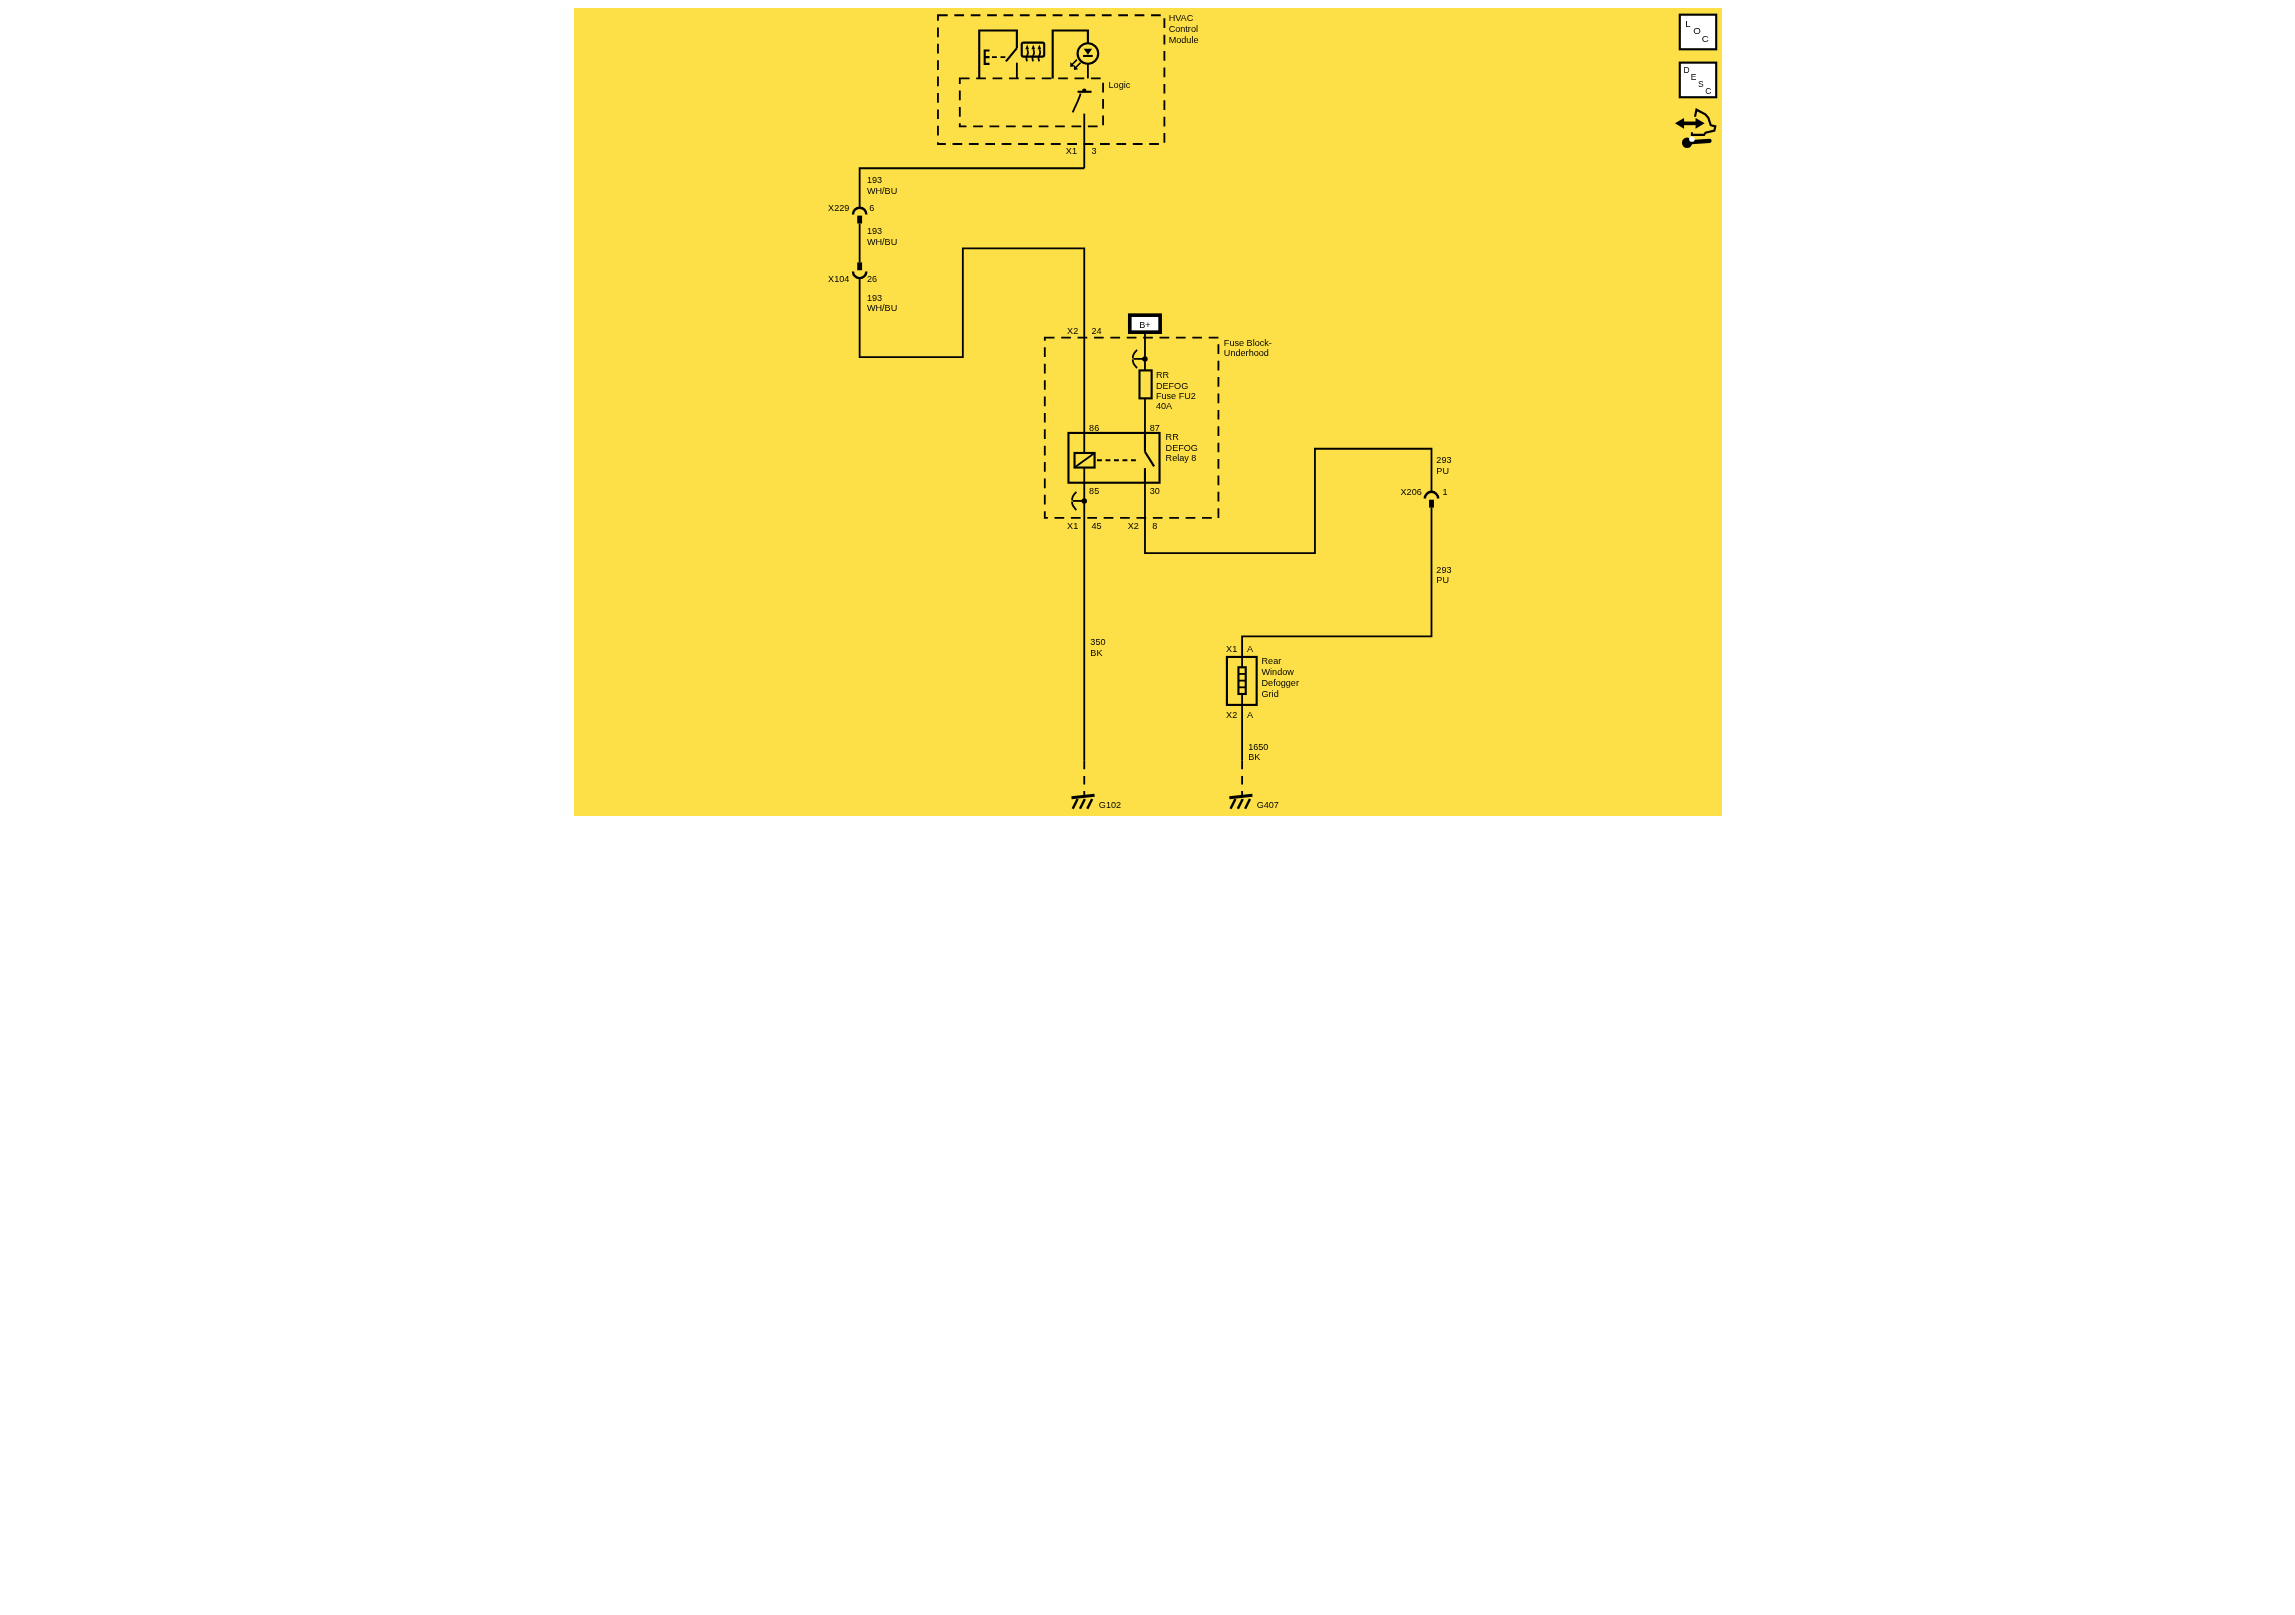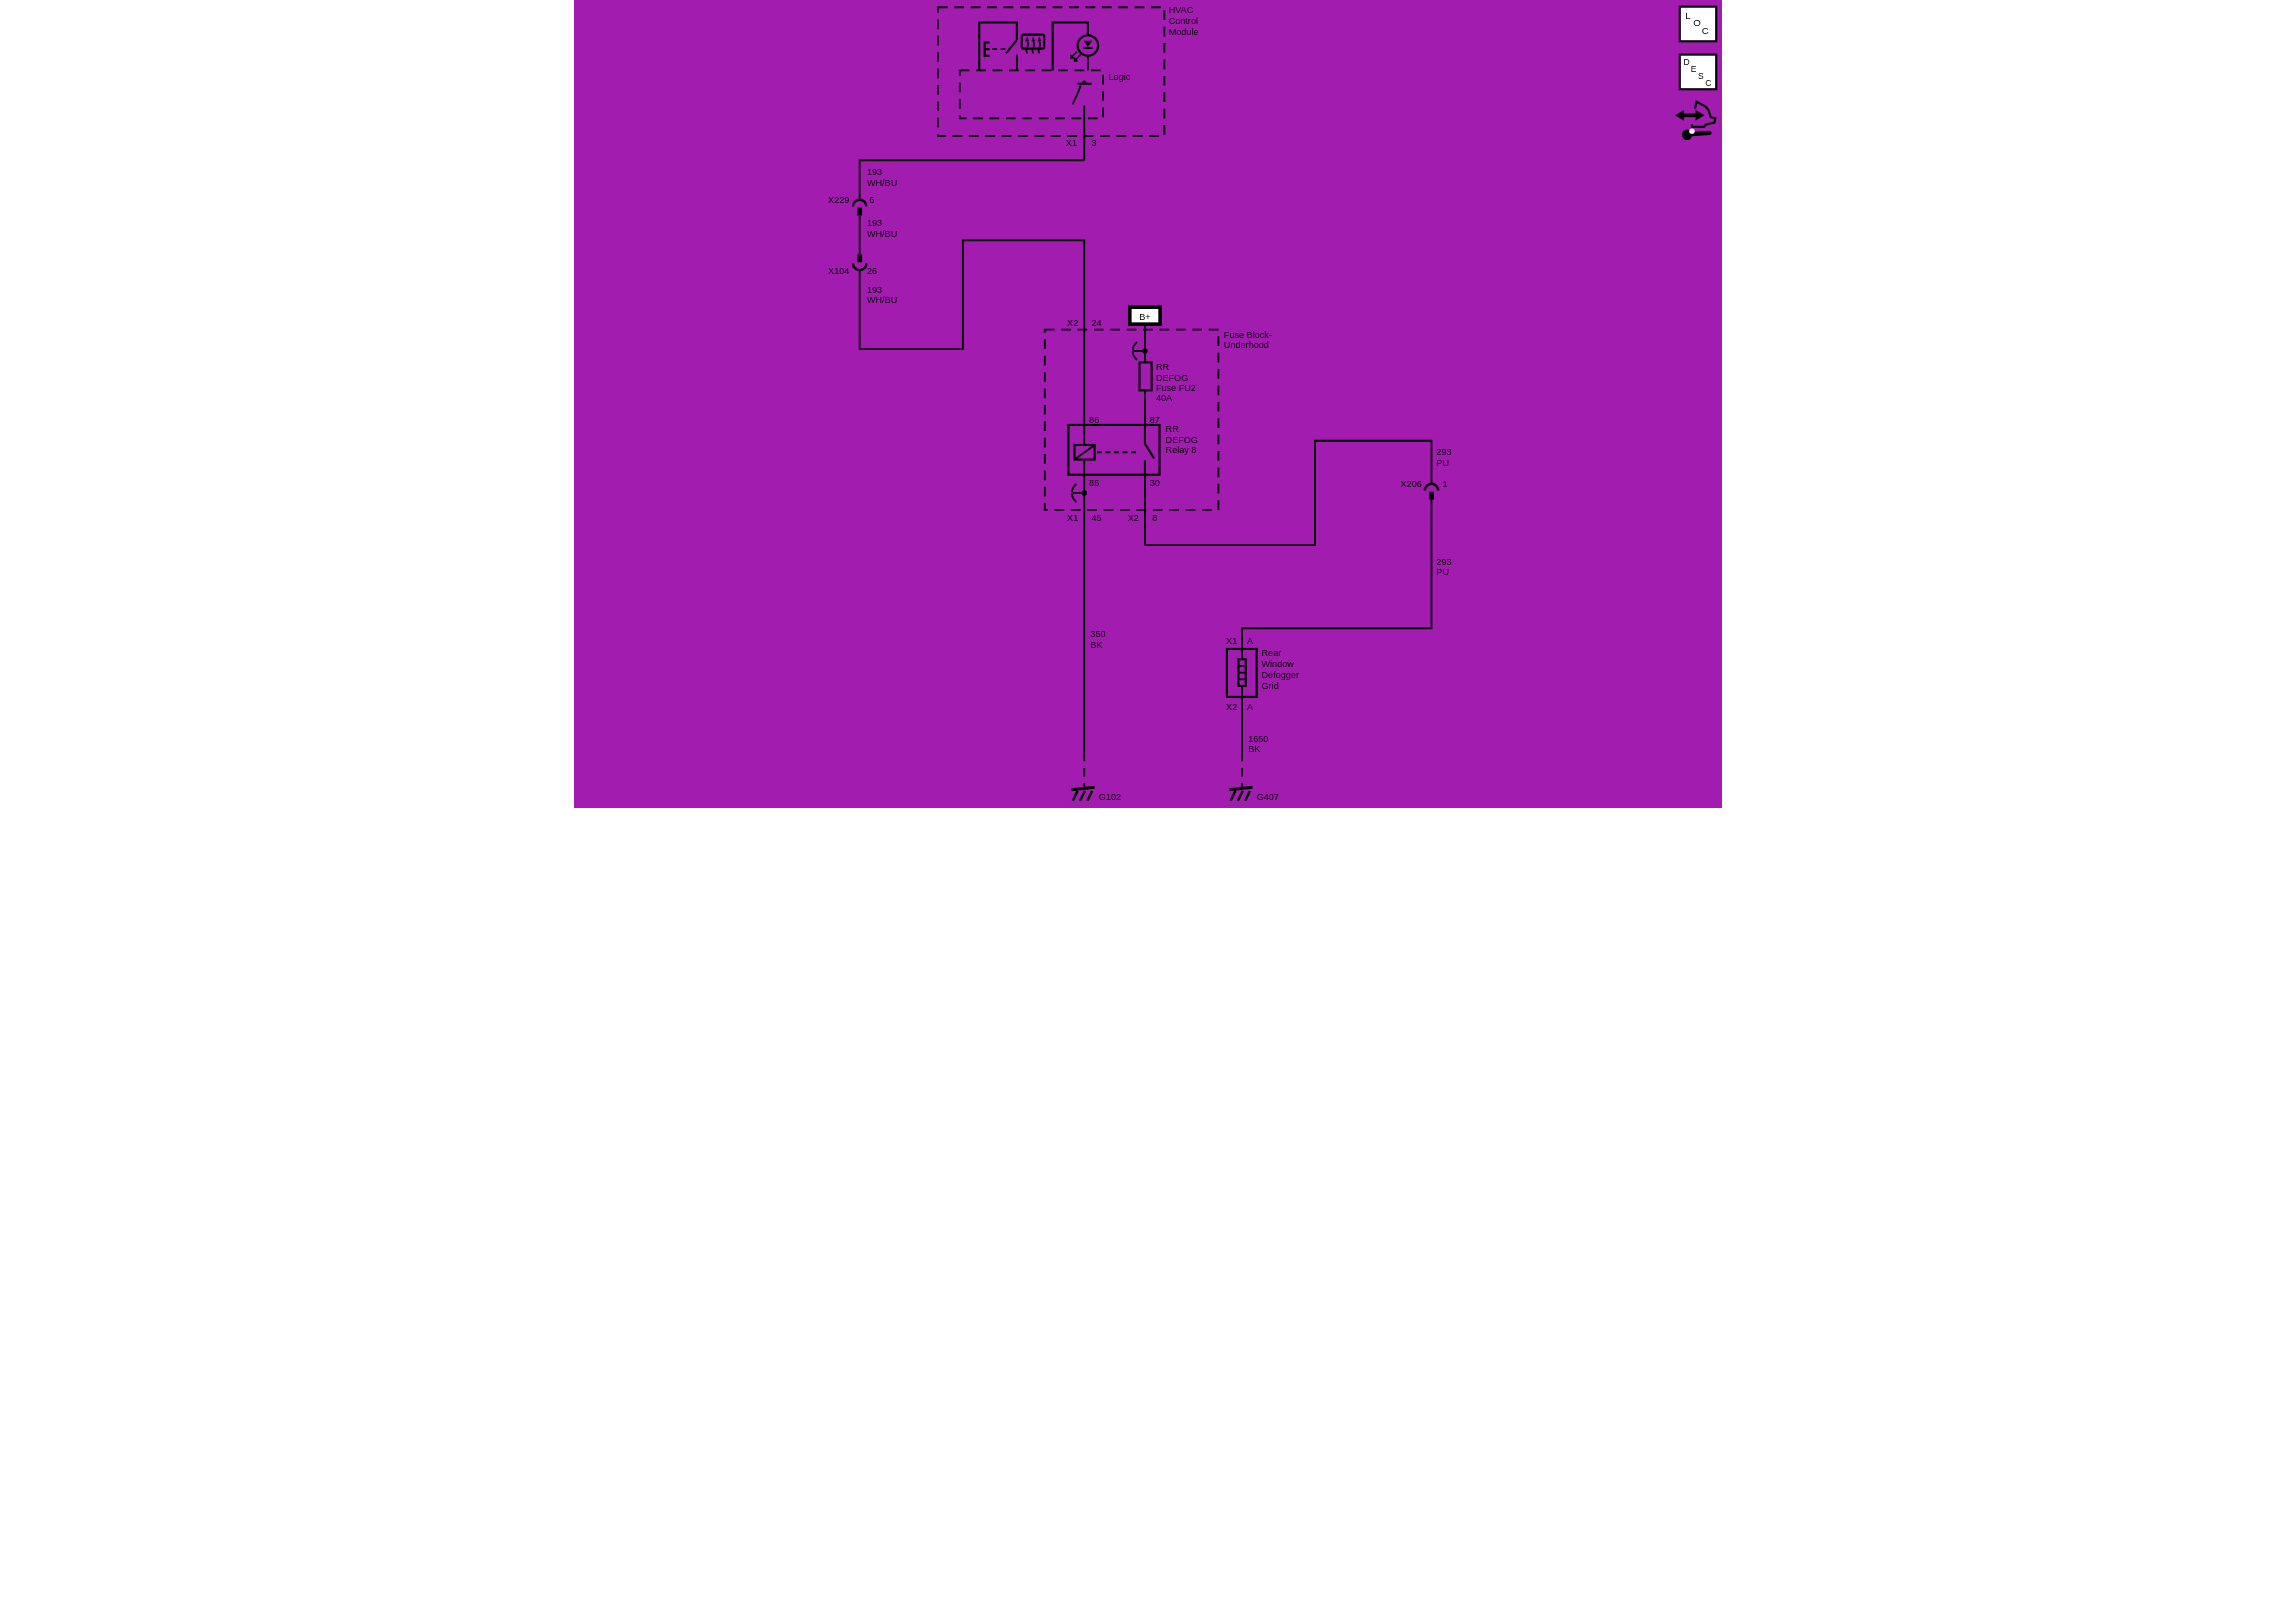--- a/index.html
+++ b/index.html
@@ -1,16 +1,16 @@
 <!DOCTYPE html>
 <html style="font-size:9.7px"><head>
 <meta charset="utf-8">
 <style>
   html,body { margin:0; padding:0; background:#ffffff; }
-  .stage { position:relative; width:1148px; height:808px; background:#a21caf; margin:0 auto; }
+  .stage { position:relative; width:1148px; height:808px; background:#fde047; margin:8px auto; }
   svg { position:absolute; left:0; top:0; width:100%; height:100%; }
   text { font-family:"Liberation Sans", sans-serif; font-size:15px; fill:#000000; }
   .big { font-size:16px; }
   .mid { font-size:14px; }
   .wire  { stroke:#000; stroke-width:3; fill:none; }
   .wire2 { stroke:#000; stroke-width:3.5; fill:none; }
   .dashbox { stroke:#000; stroke-width:3; fill:none; stroke-dasharray:16 11; }
   .gnddash { stroke:#000; stroke-width:3; fill:none; stroke-dasharray:14 11; }
   .coildash { stroke:#000; stroke-width:3; fill:none; stroke-dasharray:8 6; }
   .edash { stroke:#000; stroke-width:3; fill:none; stroke-dasharray:8 6; }

